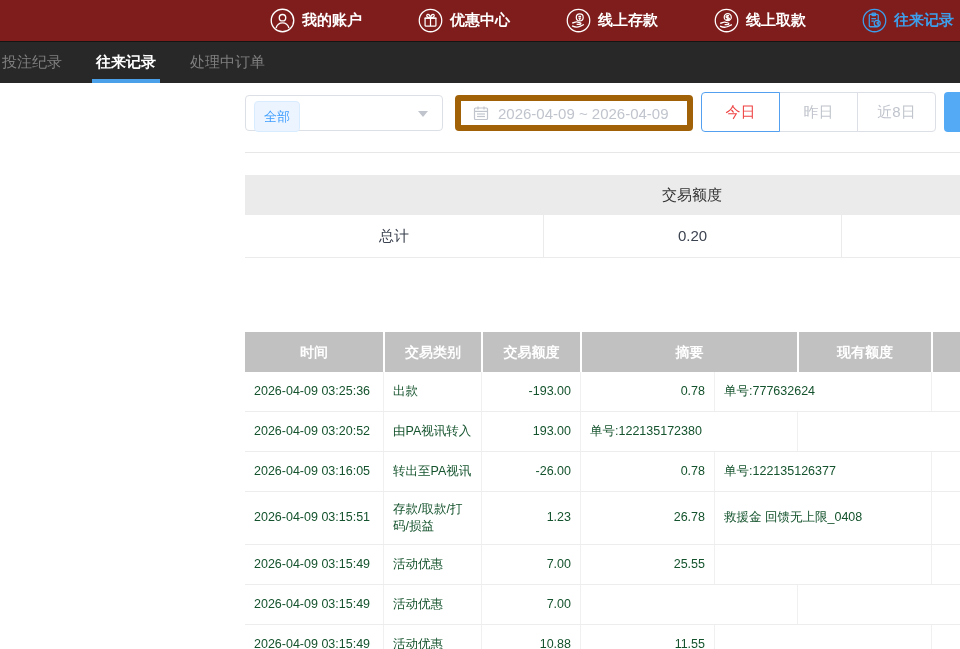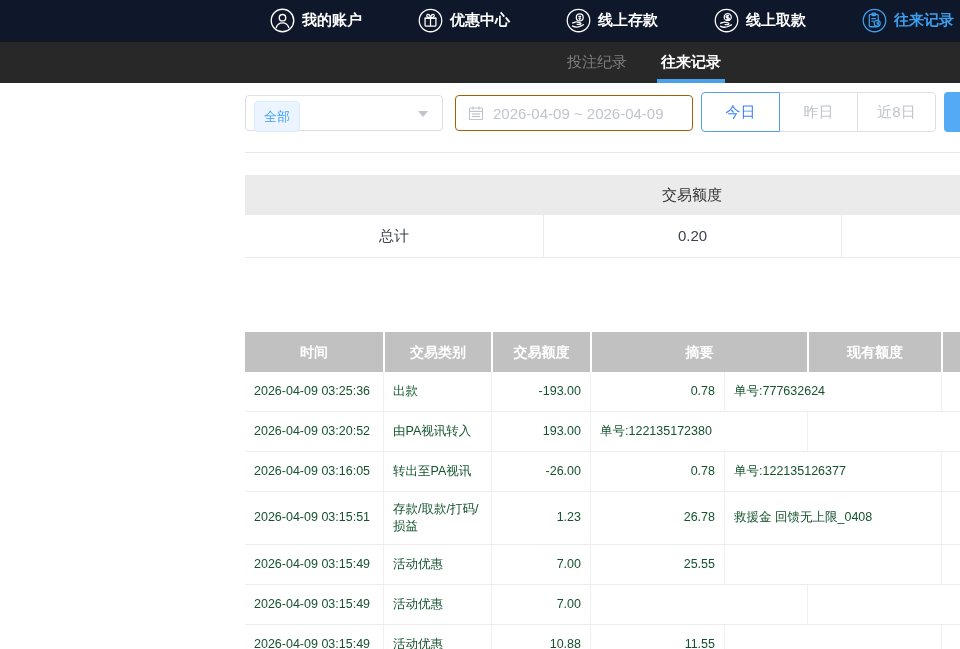--- a/index.html
+++ b/index.html
@@ -1,60 +1,60 @@
 <!DOCTYPE html>
 <html><head>
 <meta charset="utf-8">
 <style>
   * { margin:0; padding:0; box-sizing:border-box; }
   html,body { width:960px; height:649px; overflow:hidden; background:#fff;
     font-family:"Liberation Sans","DejaVu Sans",sans-serif; }
 
   
-  .topbar { height:42px; background:#0f172a; border-bottom:1px solid #151515;
+  .topbar { height:42px; background:#7f1d1d; border-bottom:1px solid #151515;
     display:flex; align-items:center; justify-content:flex-end; gap:56px; padding-right:6px; }
   .nav-item { display:flex; align-items:center; gap:7px; color:#ffffff;
     font-size:15px; font-weight:bold; white-space:nowrap; cursor:pointer; }
   .nav-item.active { color:#3d9eeb; }
   .nav-icon { width:25px; height:25px; display:inline-flex; }
   .nav-icon svg { width:25px; height:25px; }
 
   
   .tabbar { height:41px; background:#282828; display:flex; align-items:stretch;
-    padding-left:565px; gap:30px; }
+    gap:30px; }
   .tab { display:flex; align-items:center; color:#7f7f7f; font-size:15px;
     position:relative; padding:0 2px; cursor:pointer; white-space:nowrap; }
   .tab.active { color:#ffffff; font-weight:bold; }
   .tab .underline { display:none; }
   .tab.active .underline { display:block; position:absolute; left:-2px; right:-2px;
     bottom:0; height:4px; background:#4aa0e9; }
 
   
   .content { position:relative; margin-left:245px; width:715px; height:565px; }
 
   .select-box { position:absolute; left:0; top:12px; width:198px; height:36px;
     border:1px solid #dcdfe6; border-radius:4px; background:#fff; cursor:pointer; }
   .tag { position:absolute; left:8px; top:5px; background:#ecf5ff; border:1px solid #d9ecff;
     color:#409eff; font-size:13px; line-height:1; padding:8px 9px; border-radius:4px; }
   .caret { position:absolute; right:14px; top:15px; width:0; height:0;
     border-left:5px solid transparent; border-right:5px solid transparent;
     border-top:6px solid #c0c4cc; }
 
   .date-box { position:absolute; left:210px; top:12px; width:238px; height:36px;
-    border:1px solid #a16207; border-radius:4px; display:flex; align-items:center;
+    border:6px solid #a16207; border-radius:4px; display:flex; align-items:center;
     gap:9px; padding:0 12px; color:#c0c4cc; font-size:15px; cursor:pointer; white-space:nowrap; }
   .cal-icon svg { width:16px; height:16px; display:block; }
 
   .btn-group { position:absolute; left:456px; top:9px; display:flex; }
   .range-btn { width:79px; height:40px; border:1px solid #dcdfe6; background:#fff;
     color:#c0c4cc; font-size:15px; display:flex; align-items:center; justify-content:center;
     margin-left:-1px; cursor:pointer; position:relative; }
   .range-btn:first-child { border-radius:4px 0 0 4px; margin-left:0; }
   .range-btn:last-child { border-radius:0 4px 4px 0; }
-  .range-btn.active { border-color:#53a0f0; color:#3b82f6; z-index:2; }
+  .range-btn.active { border-color:#53a0f0; color:#ef4444; z-index:2; }
 
   .search-btn { position:absolute; left:699px; top:9px; width:64px; height:40px;
     background:#55aaf5; border:none; border-radius:4px; color:#fff; font-size:15px; cursor:pointer; }
 
   .hdivider { position:absolute; top:69px; left:0; width:715px; height:1px; background:#e7e7e7; }
 
   
   .summary { position:absolute; top:92px; left:0; width:894px; }
   .summary-header { height:40px; background:#ebebeb; position:relative; }
   .summary-header .sh-label { position:absolute; left:298px; width:298px; text-align:center;
@@ -68,21 +68,21 @@
   .dt-header { display:flex; background:#c1c1c1; }
   .dt-header .hc { height:40px; line-height:40px; color:#fff; font-size:14px;
     font-weight:bold; text-align:center; }
   .dt-header .hc + .hc { border-left:2px solid #fff; }
   .dt-row { display:flex; border-bottom:1px solid #ededed; background:#fff; min-height:40px; }
   .dt-row .c { padding:9px 9px; font-size:12.5px; color:#14532d; line-height:1.35;
     display:flex; align-items:center; word-break:break-all; }
   .dt-row .c + .c { border-left:1px solid #f0f0f0; }
   .al-left  { justify-content:flex-start; text-align:left; }
   .al-right { justify-content:flex-end; text-align:right; }
-  .w0{width:138px;} .w1{width:108px;} .w2{width:99px;} .w3{width:134px;} .w4{width:217px;} .w5{width:150px;}
+  .w0{width:138px;} .w1{width:98px;} .w2{width:99px;} .w3{width:134px;} .w4{width:217px;} .w5{width:150px;}
 </style>
 </head>
 <body>
 
 <div class="topbar">
 
   <div style="display:contents"><div class="nav-item">
         <span class="nav-icon">
           <svg viewBox="0 0 24 24" fill="none" stroke="currentColor" stroke-width="1.3">
             <circle cx="12" cy="12" r="10.8"></circle>
@@ -140,20 +140,23 @@
       </div></div>
 </div>
 
 <div class="tabbar">
     <div class="tab">
       <span>投注纪录</span>
     </div>
     <div class="tab active">
       <span>往来记录</span>
       <span class="underline"></span>
+    </div>
+    <div class="tab">
+      <span>处理中订单</span>
     </div>
   </div>
 
 <div class="content">
 
   <div class="select-box">
     <span class="tag">全部</span>
     <span class="caret"></span>
   </div>
 

